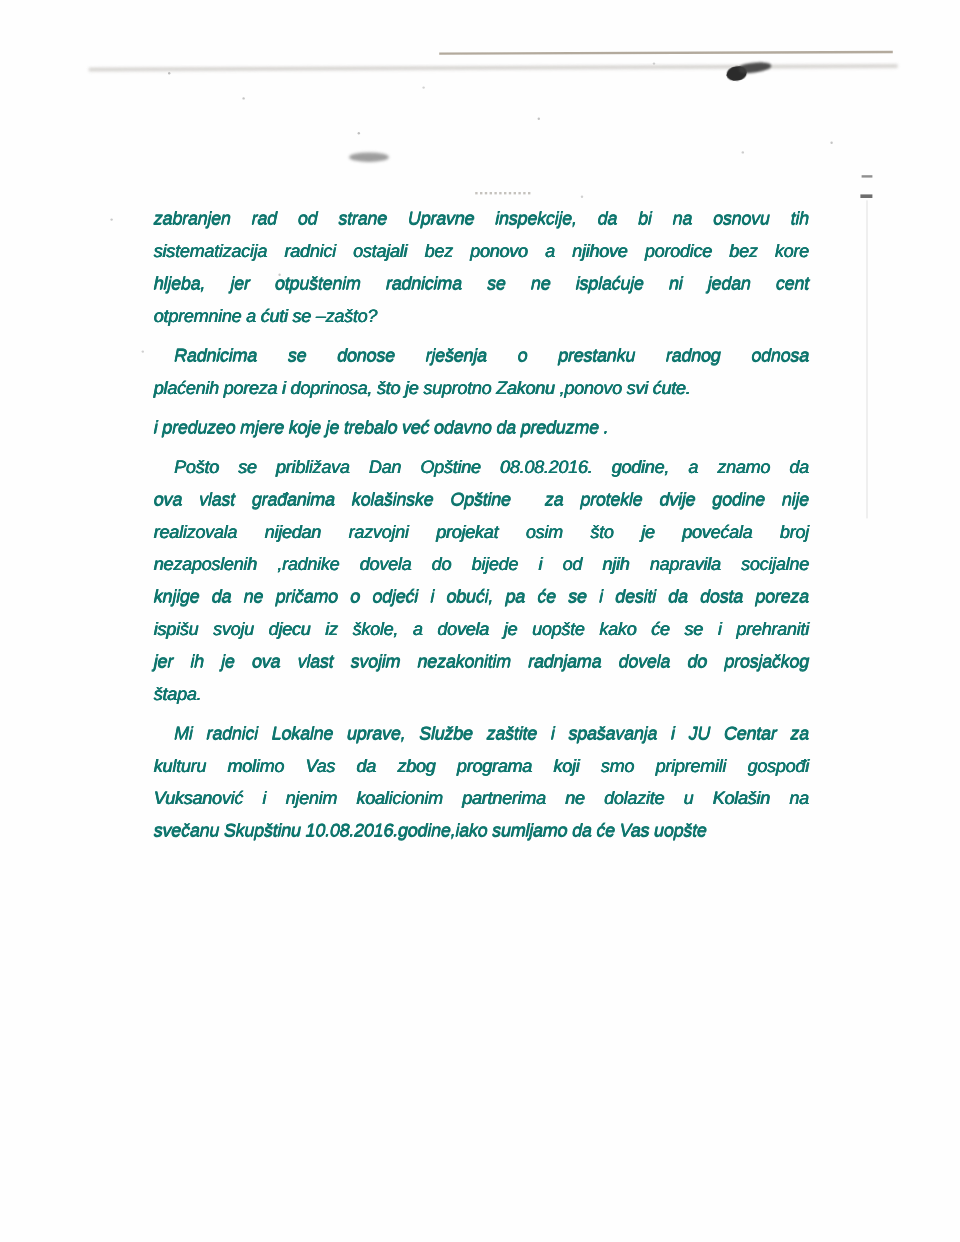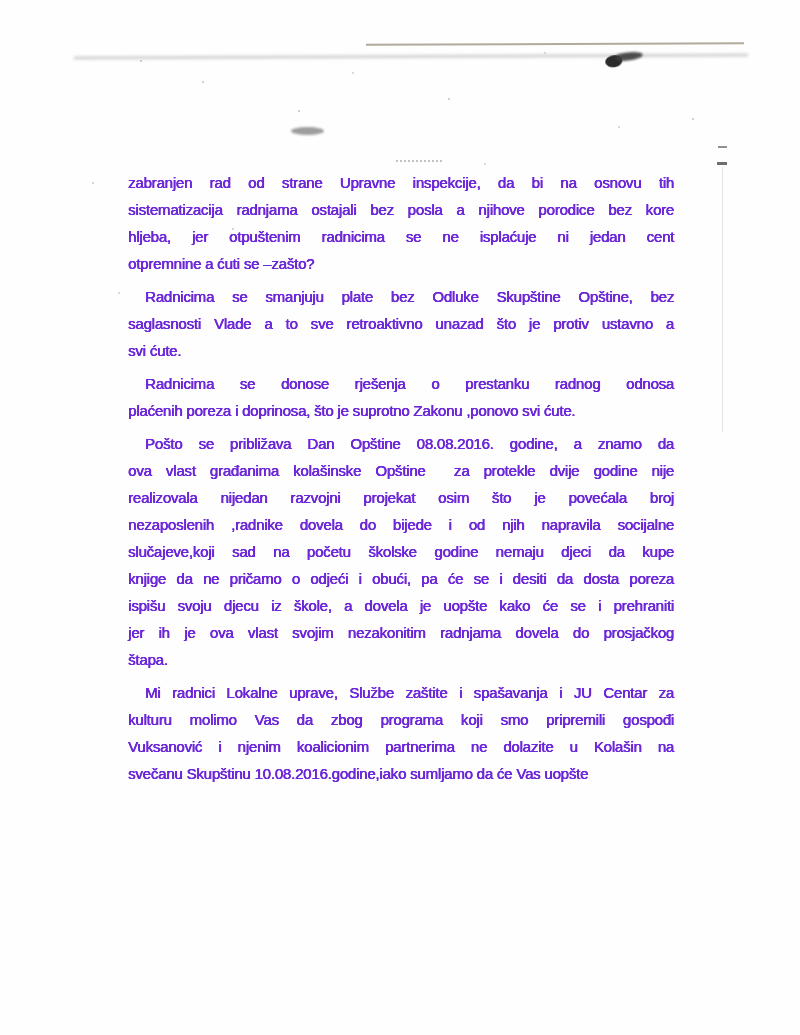--- a/index.html
+++ b/index.html
@@ -154,44 +154,39 @@
     <div class="art line-fuzzy"></div>
     <div class="art blob"></div>
     <div class="art smudge"></div>
     <div class="art dots-mark"></div>
     <div class="art rdash1"></div>
     <div class="art rdash2"></div>
     <div class="art rvline"></div>
     <div class="art specks"></div>
   </div>
 
-  <main class="text-block" style="color: #6d28d9;">
+  <main class="text-block" style="color: #0f766e; font-style: italic;">
       <p class="para">
         <span class="line">zabranjen rad od strane Upravne inspekcije, da bi na osnovu tih</span>
-        <span class="line">sistematizacija radnjama ostajali bez posla a njihove porodice bez kore</span>
+        <span class="line">sistematizacija radnici ostajali bez ponovo a njihove porodice bez kore</span>
         <span class="line">hljeba, jer otpuštenim radnicima se ne isplaćuje ni jedan cent</span>
         <span class="line last">otpremnine a ćuti se –zašto?</span>
-      </p>
-      <p class="para">
-        <span class="line first-indent">Radnicima se smanjuju plate bez Odluke Skupštine Opštine, bez</span>
-        <span class="line">saglasnosti Vlade a to sve retroaktivno unazad što je protiv ustavno a</span>
-        <span class="line last">svi ćute.</span>
       </p>
       <p class="para">
         <span class="line first-indent">Radnicima se donose rješenja o prestanku radnog odnosa</span>
         <span class="line last">plaćenih poreza i doprinosa, što je suprotno Zakonu ,ponovo svi ćute.</span>
       </p>
       <p class="para">
+        <span class="line last">i preduzeo mjere koje je trebalo već odavno da preduzme .</span>
       </p>
       <p class="para">
         <span class="line first-indent">Pošto se približava Dan Opštine 08.08.2016. godine, a znamo da</span>
         <span class="line">ova vlast građanima kolašinske Opštine  za protekle dvije godine nije</span>
         <span class="line">realizovala nijedan razvojni projekat osim što je povećala broj</span>
         <span class="line">nezaposlenih ,radnike dovela do bijede i od njih napravila socijalne</span>
-        <span class="line">slučajeve,koji sad na početu školske godine nemaju djeci da kupe</span>
         <span class="line">knjige da ne pričamo o odjeći i obući, pa će se i desiti da dosta poreza</span>
         <span class="line">ispišu svoju djecu iz škole, a dovela je uopšte kako će se i prehraniti</span>
         <span class="line">jer ih je ova vlast svojim nezakonitim radnjama dovela do prosjačkog</span>
         <span class="line last">štapa.</span>
       </p>
       <p class="para">
         <span class="line first-indent">Mi radnici Lokalne uprave, Službe zaštite i spašavanja i JU Centar za</span>
         <span class="line">kulturu molimo Vas da zbog programa koji smo pripremili gospođi</span>
         <span class="line">Vuksanović i njenim koalicionim partnerima ne dolazite u Kolašin na</span>
         <span class="line last">svečanu Skupštinu 10.08.2016.godine,iako sumljamo da će Vas uopšte</span>

